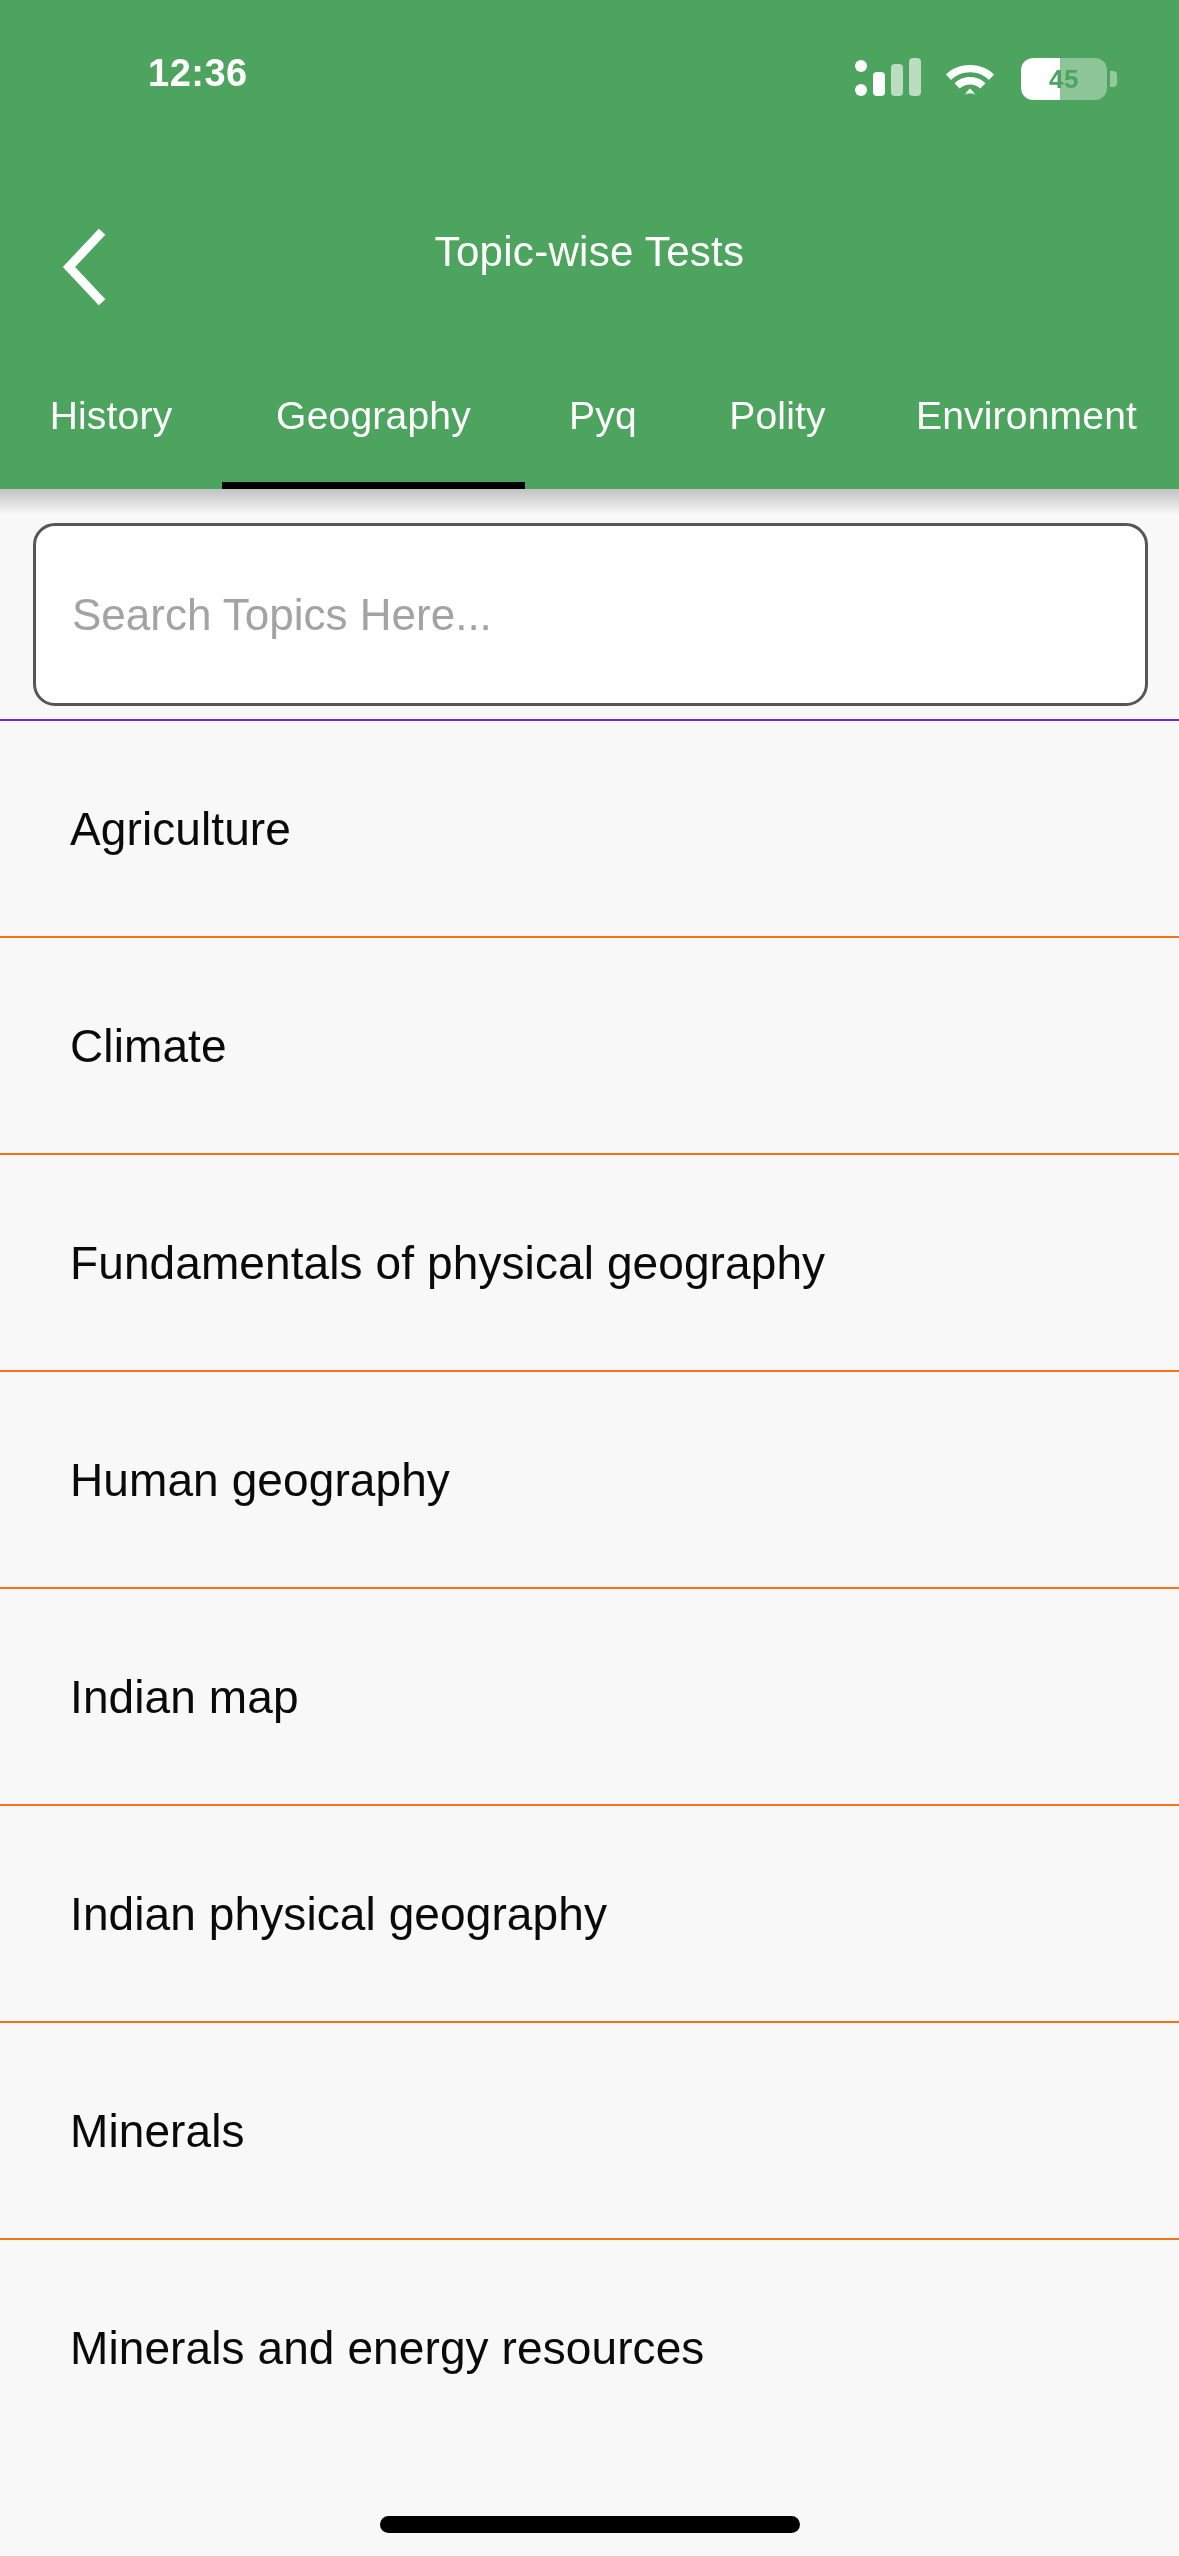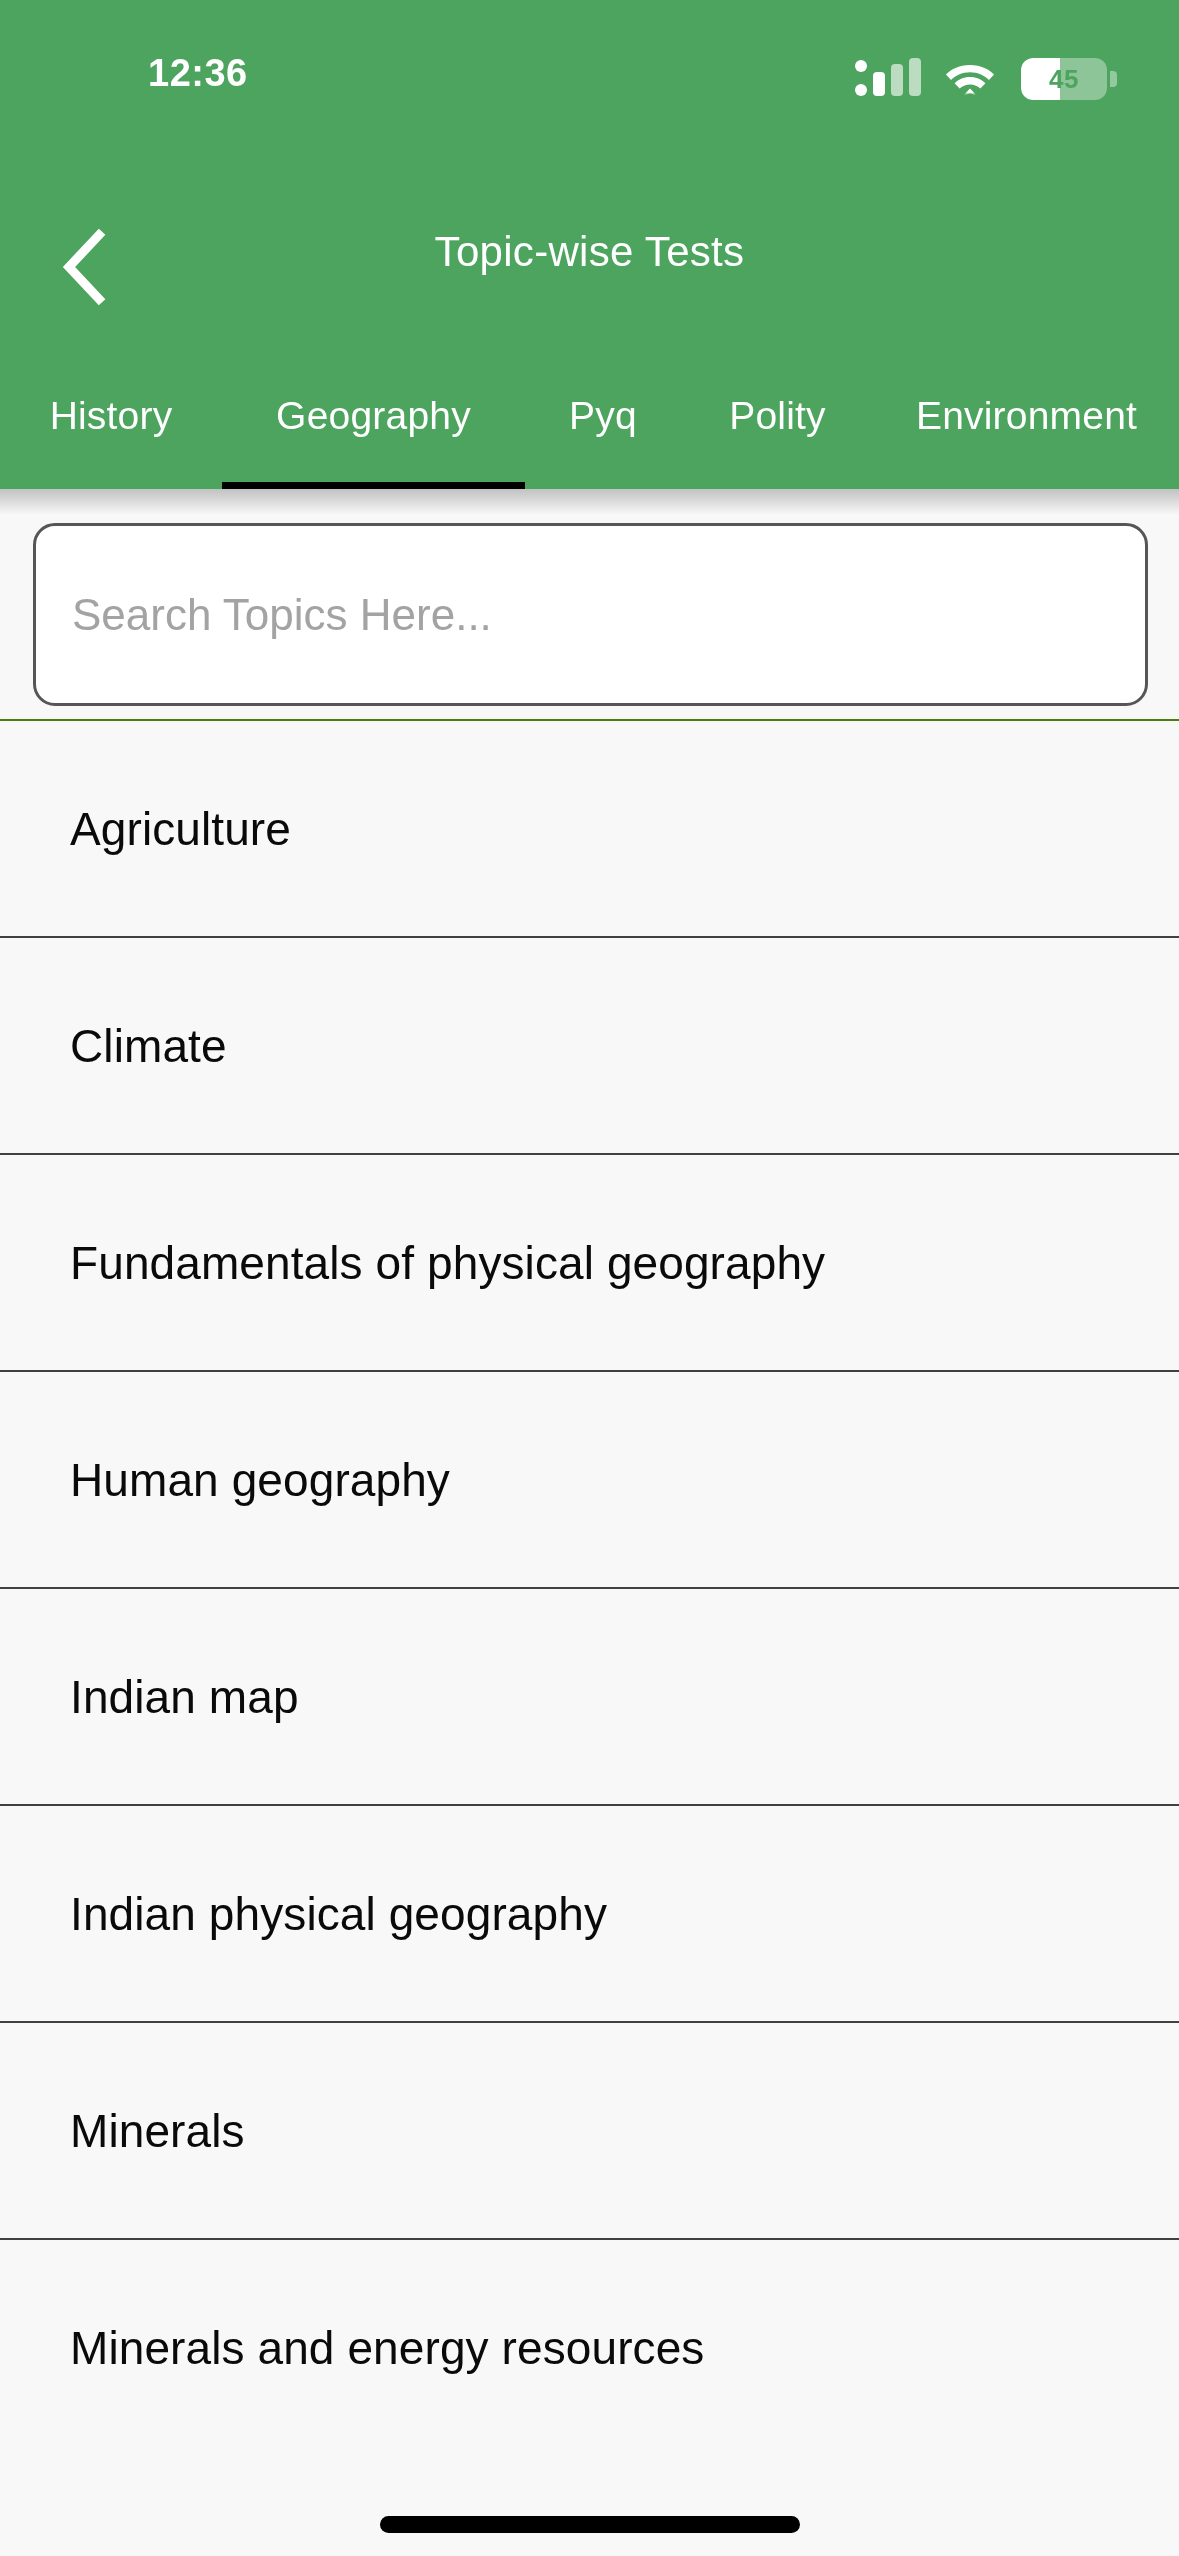--- a/index.html
+++ b/index.html
@@ -155,25 +155,25 @@
   
   .list {
     position:absolute; left:0; top:719px;
     width:1179px;
     background:#f8f8f8;
     z-index:1;
   }
   .row {
     position:relative;
     width:1179px; height:217px;
-    border-top:2px solid #404040;
+    border-top:2px solid #f97316;
     display:flex; align-items:center;
     background:#f8f8f8;
   }
-  .row:first-child { border-top:2px solid #4d7c0f; }
+  .row:first-child { border-top:2px solid #6d28d9; }
   .row-label {
     padding-left:70px;
     font-size:46px; color:#0a0a0a; font-weight:400;
     letter-spacing:0.1px;
     white-space:nowrap;
   }
 
   
   .home-indicator {
     position:absolute; left:380px; top:2516px;

